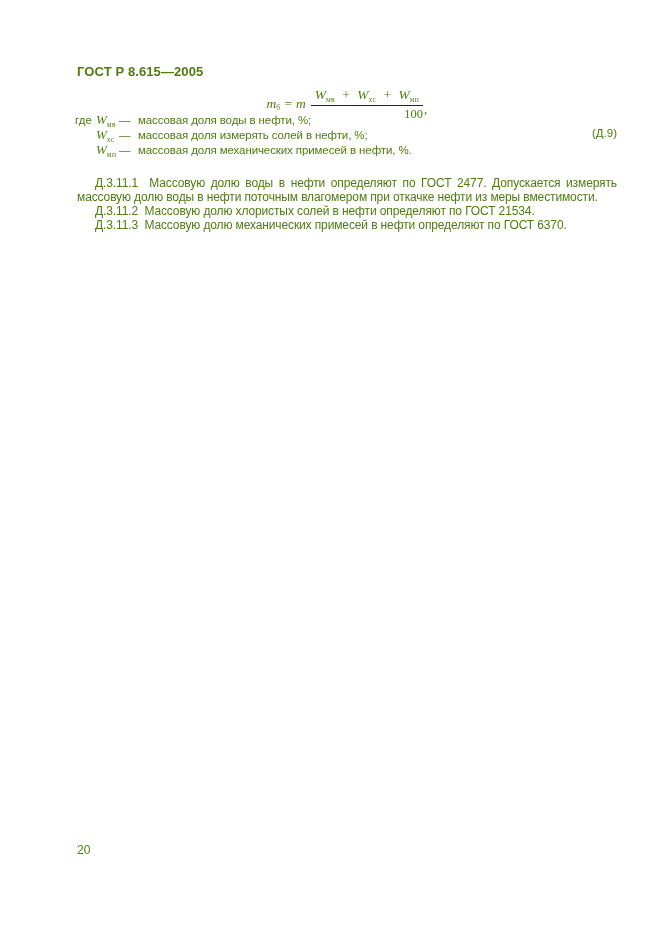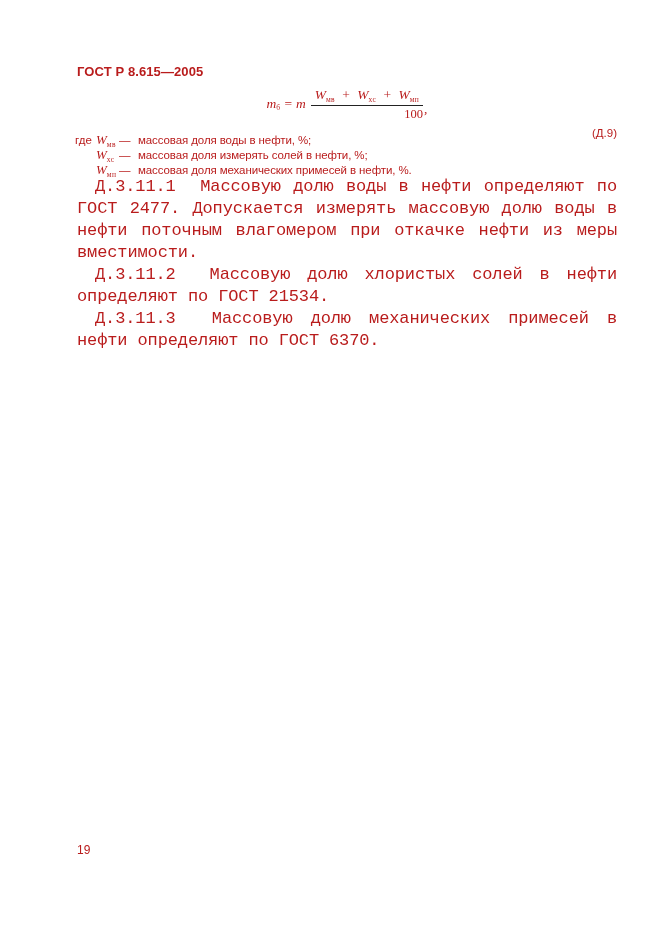--- a/index.html
+++ b/index.html
@@ -2,21 +2,21 @@
 <html><head>
 <meta charset="utf-8">
 <style>
   html, body { margin: 0; padding: 0; background: #e8e8e8; }
   .page {
     position: relative;
     width: 661px;
     height: 936px;
     margin: 0 auto;
     background: #ffffff;
-    color: #b91c1c;
+    color: #4d7c0f;
     font-family: "Liberation Sans", sans-serif;
     overflow: hidden;
   }
 
   
   .doc-header {
     position: absolute;
     left: 77px;
     top: 64px;
     font-size: 13px;
@@ -76,21 +76,21 @@
     top: 11px;
     font-family: "Liberation Sans", sans-serif;
     font-size: 11.5px;
     margin-top: 32px;
   }
 
   
   .where-block {
     position: absolute;
     left: 75px;
-    top: 132px;
+    top: 112px;
     width: 542px;
     font-size: 11.5px;
   }
   .where-row {
     display: grid;
     grid-template-columns: 21px 23px 19px auto;
     align-items: baseline;
     height: 15px;
   }
   .where-lead { font-size: 11.5px; }
@@ -109,25 +109,24 @@
   }
   .where-dash { text-align: left; }
   .where-text { letter-spacing: -0.1px; }
 
   
   .clauses {
     position: absolute;
     left: 77px;
     top: 176px;
     width: 540px;
-    font-size: 17px;
-    line-height: 22px;
+    font-size: 12px;
+    line-height: 14px;
     letter-spacing: -0.12px;
     text-align: justify;
-    font-family: Liberation Mono, monospace;
   }
   .clauses p {
     margin: 0;
     text-indent: 18px;
   }
 
   
   .page-number {
     position: absolute;
     left: 77px;
@@ -183,15 +182,15 @@
       <span class="where-text">массовая доля механических примесей в нефти, %.</span>
     </div>
   </div>
 
   <div class="clauses">
     <p>Д.3.11.1&nbsp; Массовую долю воды в нефти определяют по ГОСТ 2477. Допускается измерять массовую долю воды в нефти поточным влагомером при откачке нефти из меры вместимости.</p>
     <p>Д.3.11.2&nbsp; Массовую долю хлористых солей в нефти определяют по ГОСТ 21534.</p>
     <p>Д.3.11.3&nbsp; Массовую долю механических примесей в нефти определяют по ГОСТ 6370.</p>
   </div>
 
-  <div class="page-number">19</div>
+  <div class="page-number">20</div>
 
 </div>
 
 </body></html>

